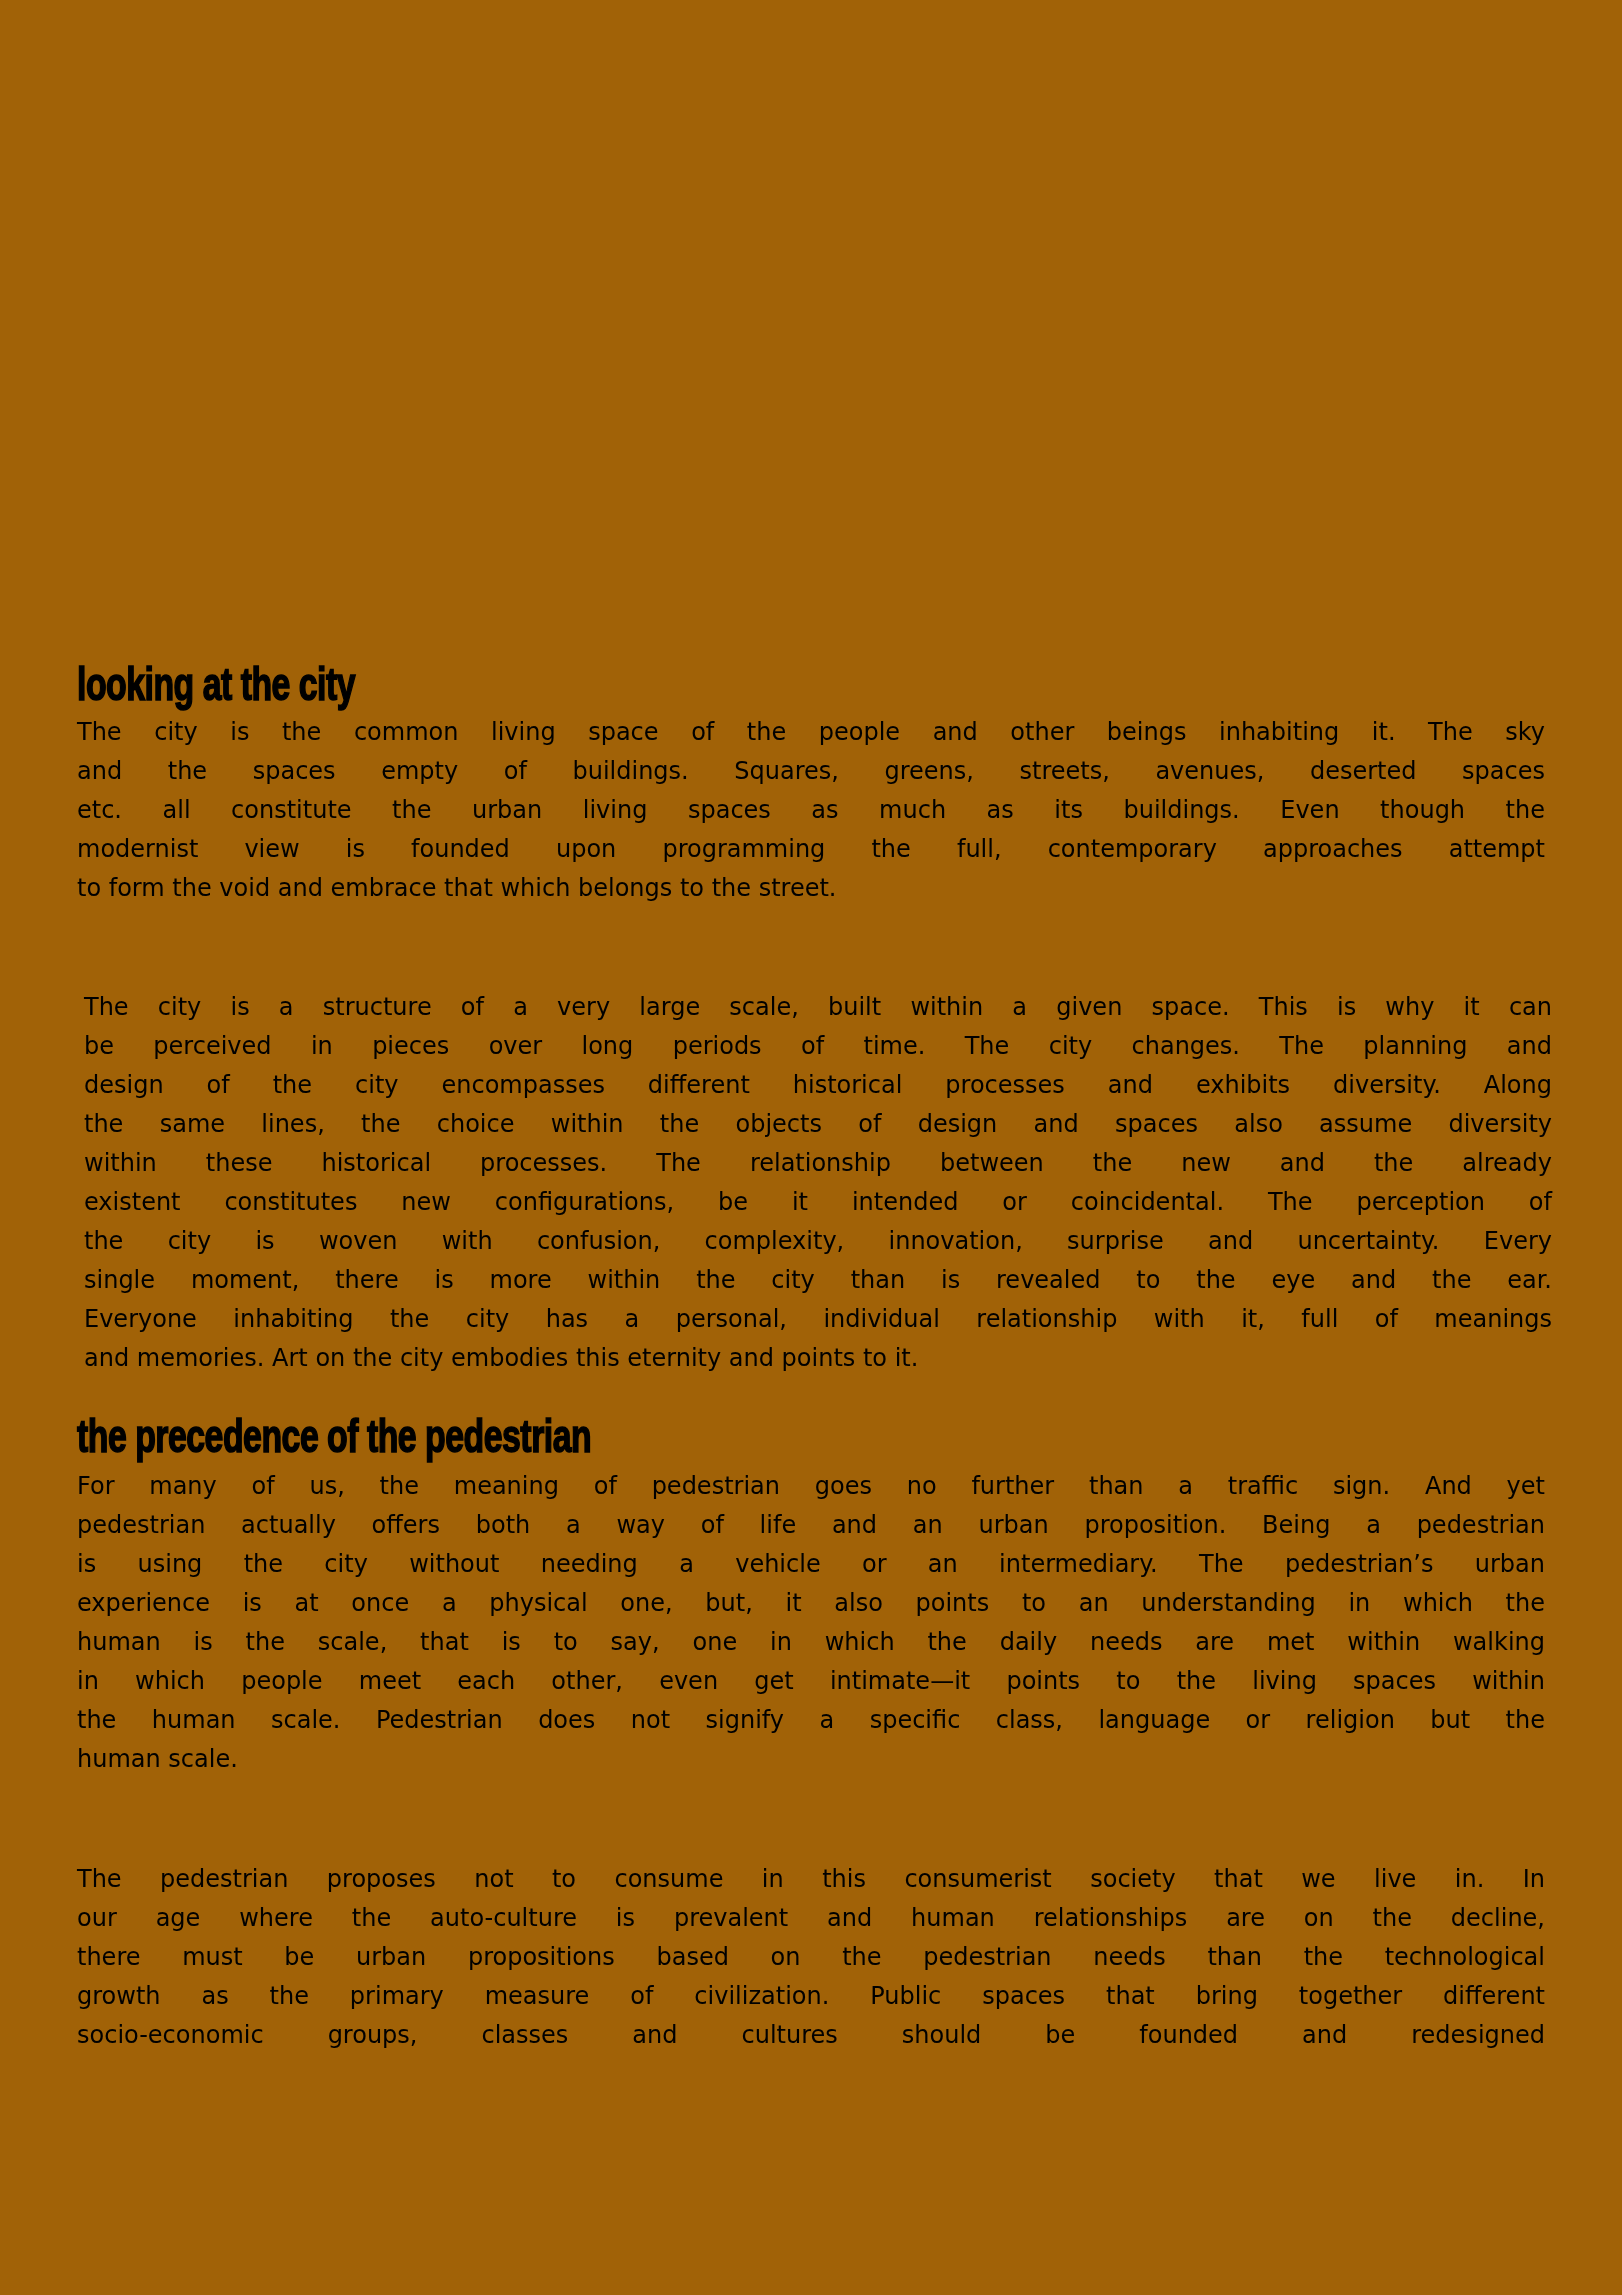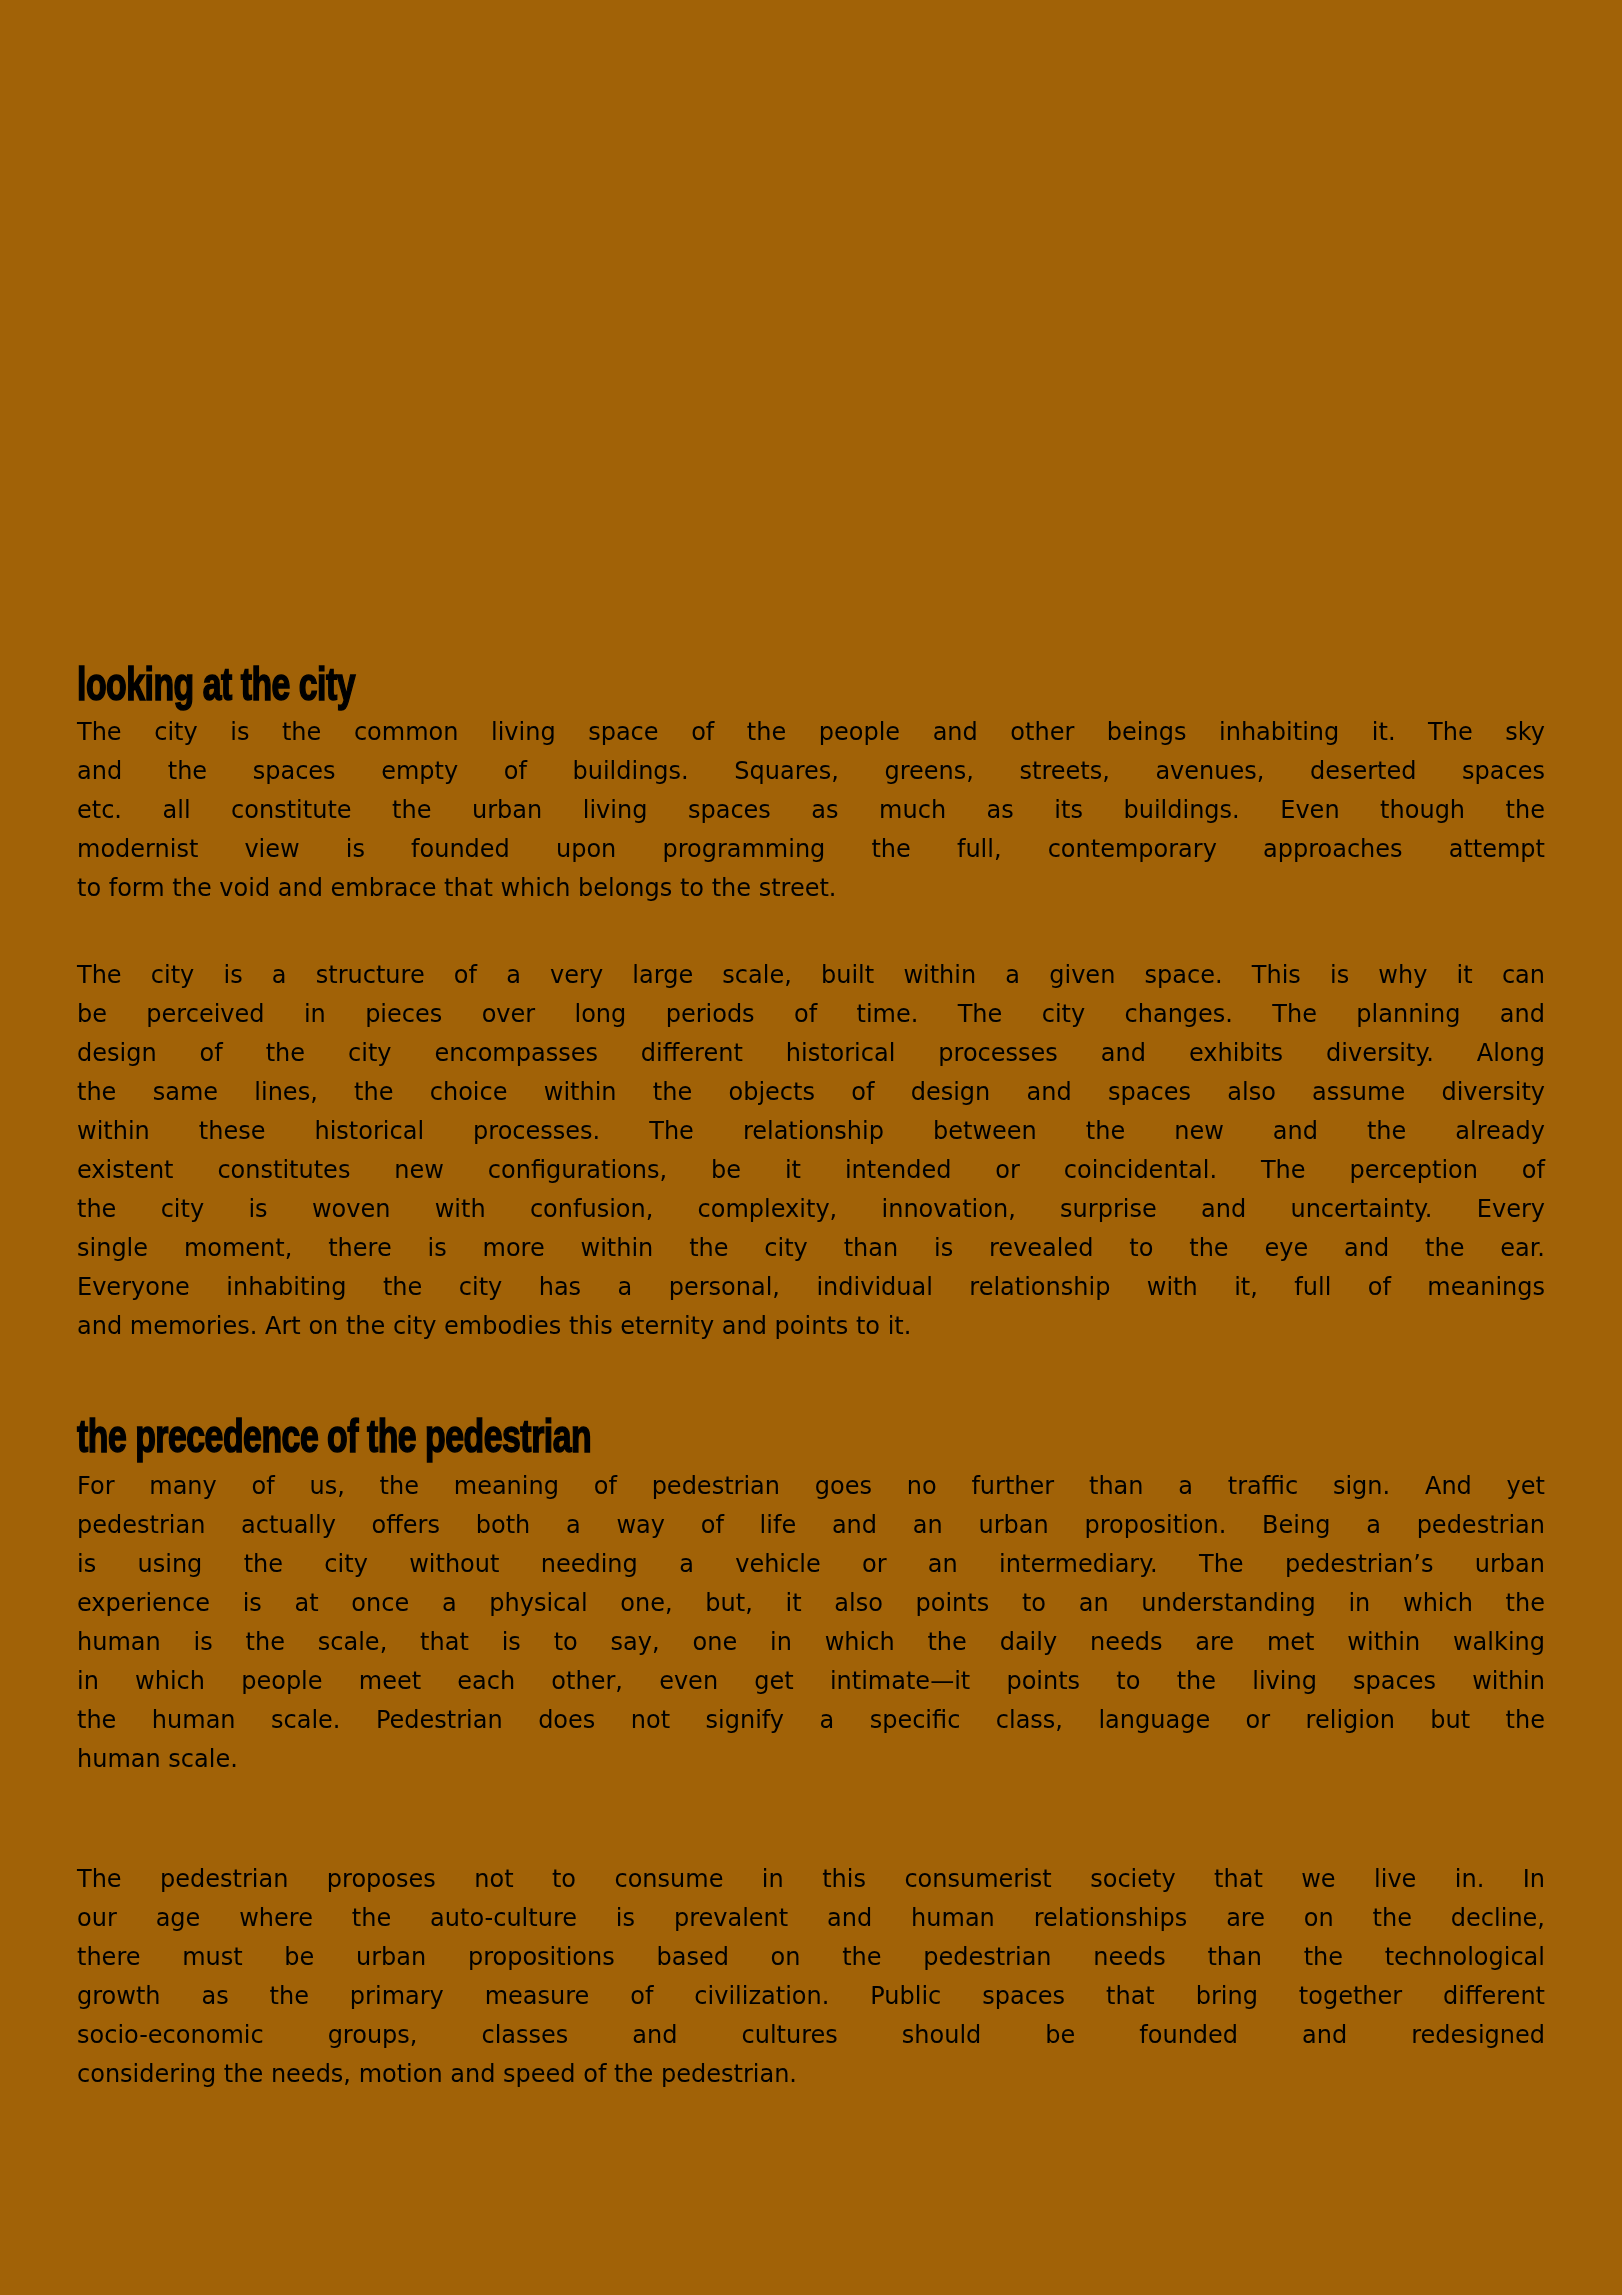--- a/index.html
+++ b/index.html
@@ -58,21 +58,21 @@
     text-align: justify;
     text-align-last: justify;
     overflow: visible;
   }
   .line.last {
     text-align-last: left;
   }
   
   #h1 { top: 660px; }
   #p1 { top: 713px; }
-  #p2 { top: 956px; }
+  #p2 { top: 988px; margin-left: 7px; }
   #h2 { top: 1412px; }
   #p3 { top: 1467px; }
   #p4 { top: 1860px; }
 </style>
 </head>
 <body>
 
 <div class="page">
   <div class="column">
 
@@ -111,18 +111,17 @@
         <span class="line">the human scale. Pedestrian does not signify a specific class, language or religion but the</span>
         <span class="line last">human scale.</span>
       </p>
 
     <p id="p4" class="paragraph">
         <span class="line">The pedestrian proposes not to consume in this consumerist society that we live in. In</span>
         <span class="line">our age where the auto-culture is prevalent and human relationships are on the decline,</span>
         <span class="line">there must be urban propositions based on the pedestrian needs than the technological</span>
         <span class="line">growth as the primary measure of civilization. Public spaces that bring together different</span>
         <span class="line">socio-economic groups, classes and cultures should be founded and redesigned</span>
-        <span class="line last">considering the needs, motion and speed of the pedestrian.</span>
       </p>
 
   </div>
 </div>
 
 
 </body></html>

